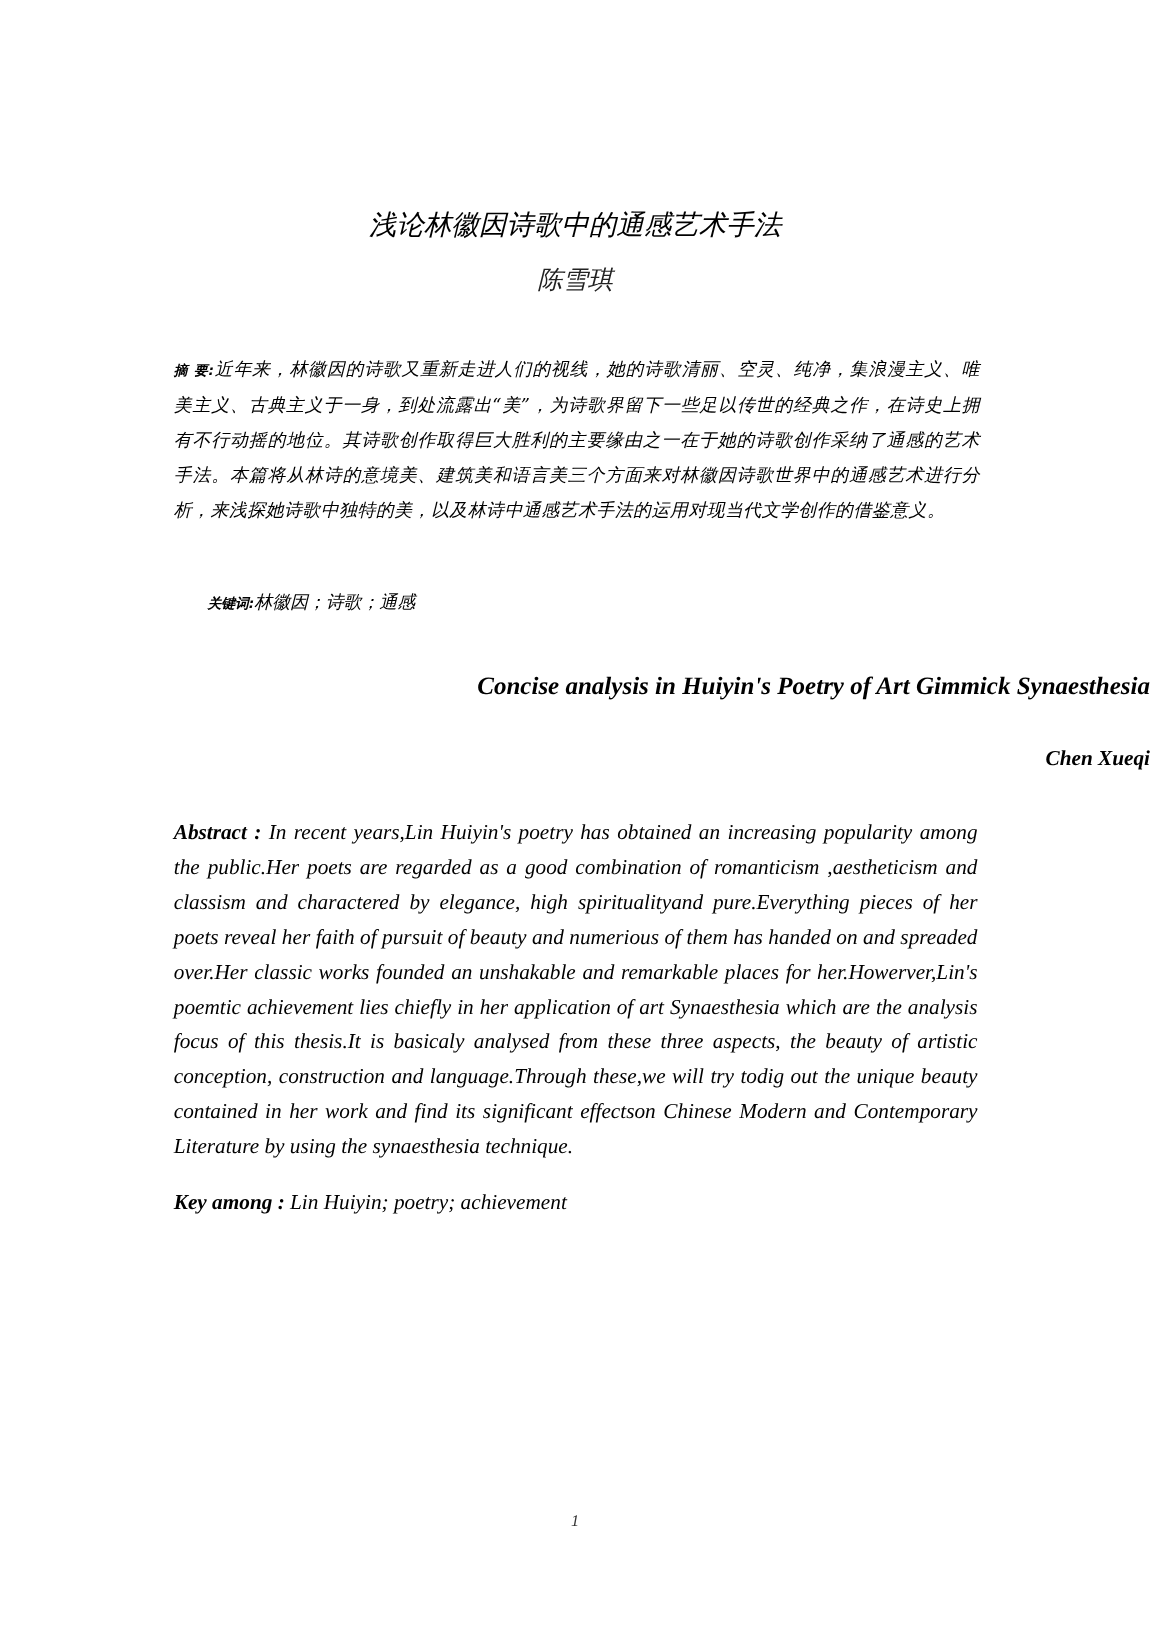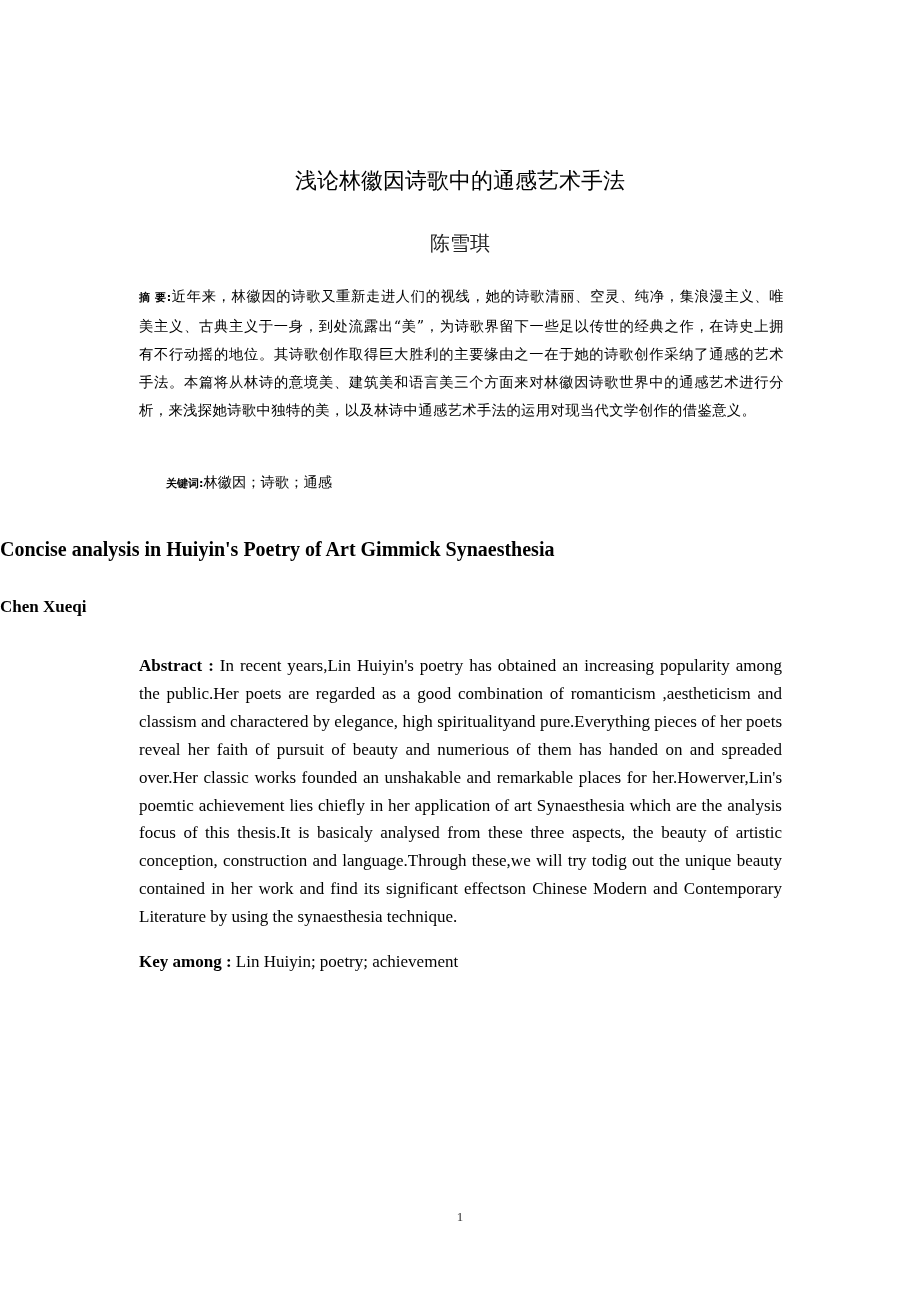--- a/index.html
+++ b/index.html
@@ -11,34 +11,34 @@
       width: 920px;
       height: 1302px;
       position: relative;
       overflow: hidden;
       color: #000000;
       font-family: "Liberation Serif", "DejaVu Serif", serif;
     }
     .page {
       position: absolute;
       left: 0; top: 0;
-      width: 920px; height: 1302px;
+      width: 920px; height: 1302px; font-style: italic;
     }
     .cn-title {
       position: absolute;
       top: 164px;
       left: 0; width: 920px;
       text-align: center;
       font-family: "DejaVu Sans", "Liberation Sans", sans-serif;
       font-size: 22px;
       line-height: 34px;
     }
     .cn-author {
       position: absolute;
-      top: 228px;
+      top: 208px;
       left: 0; width: 920px;
       text-align: center;
       font-family: "DejaVu Serif", "Liberation Serif", serif;
       font-size: 20px;
       line-height: 30px;
       color: #222;
     }
     .cn-abstract {
       position: absolute;
       top: 282px;
@@ -63,31 +63,31 @@
       width: 645px;
       font-family: "DejaVu Serif", "Liberation Serif", serif;
       font-size: 14.3px;
       line-height: 28px;
       margin-left: 27px;
     }
     .en-title {
       position: absolute;
       top: 534px;
       left: 0; width: 920px;
-      text-align: left;
+      text-align: right;
       font-family: "Liberation Serif", serif;
       font-weight: bold;
       font-size: 20px;
       line-height: 30px;
     }
     .en-author {
       position: absolute;
       top: 594px;
       left: 0; width: 920px;
-      text-align: left;
+      text-align: right;
       font-family: "Liberation Serif", serif;
       font-weight: bold;
       font-size: 17px;
       line-height: 26px;
     }
     .en-abstract {
       position: absolute;
       top: 652px;
       left: 139px;
       width: 643px;

